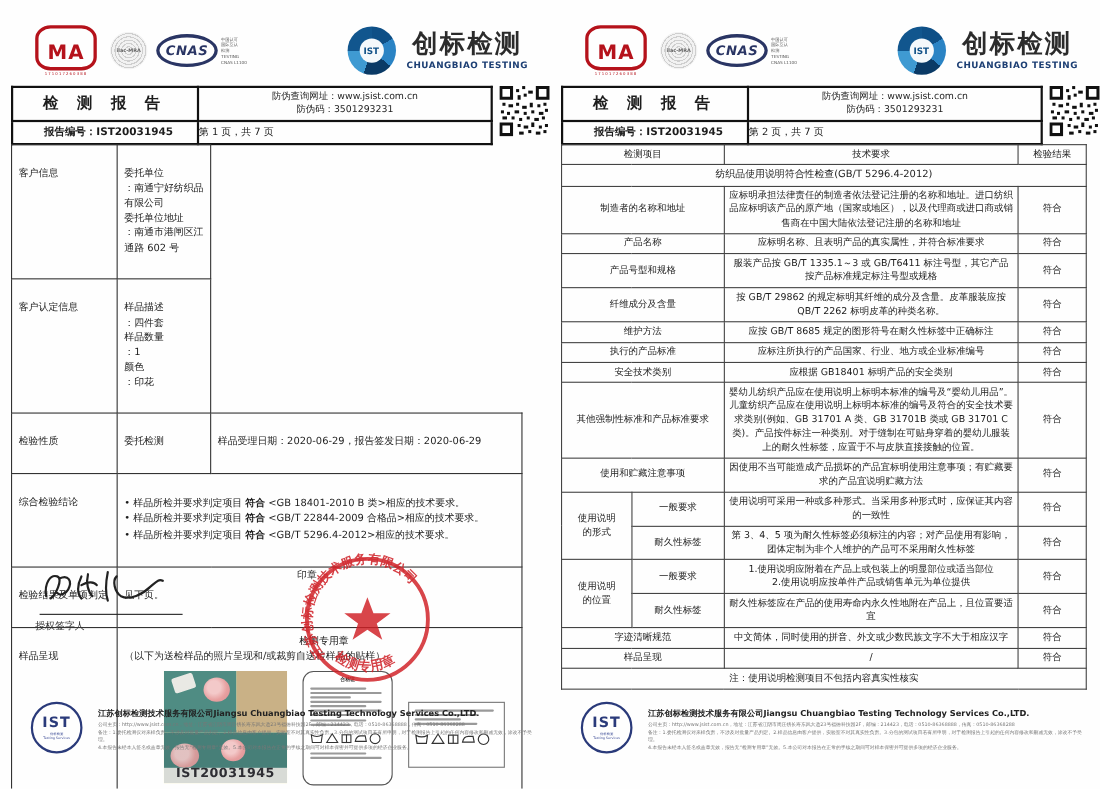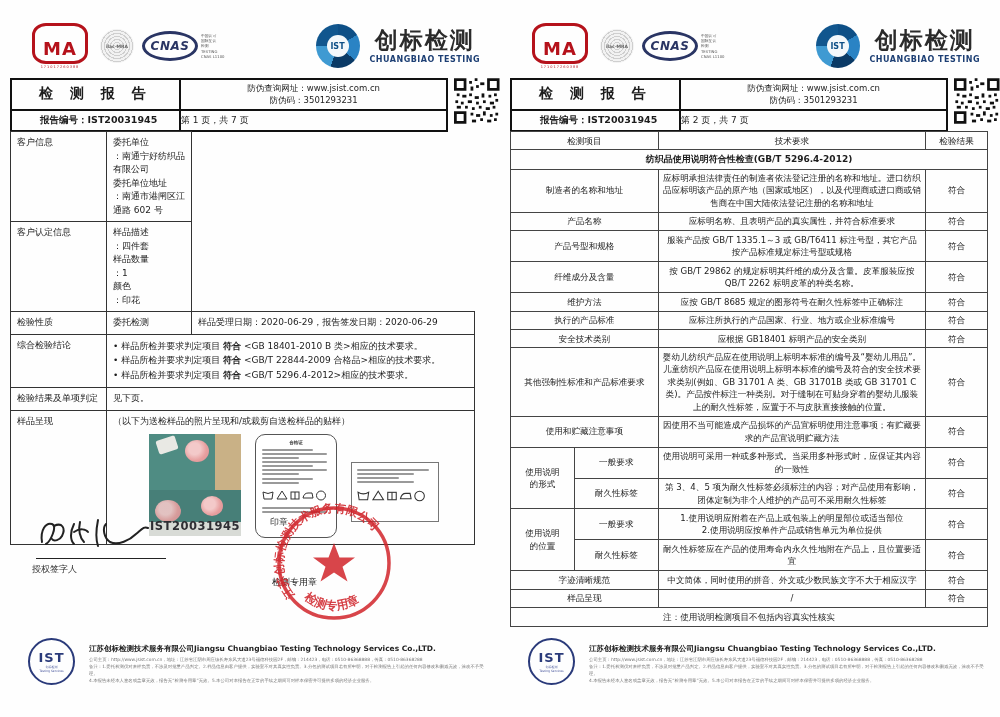--- a/index.html
+++ b/index.html
@@ -30,29 +30,29 @@
   table.head-table { border-collapse:collapse; }
   table.head-table td { border:2px solid #111; }
   .ht-title { width:170px; text-align:center; font-weight:bold; font-size:14px; letter-spacing:6px; padding:4px 0; }
   .ht-anti { width:271px; text-align:center; font-size:8.5px; line-height:1.45; padding:2px 4px; }
   .ht-repno { text-align:left; font-weight:bold; font-size:9.5px; padding:3px 0 3px 28px; }
   .ht-page { text-align:left; font-size:9px; padding:3px 0; }
   .qr { margin-left:6px; width:46px; height:46px; align-self:flex-start; }
 
   
   table.body-table { position:absolute; top:131px; left:10px; width:465px; border-collapse:collapse; font-size:9px; }
-  table.body-table td { border:1.5px solid #333; padding:4px 6px; vertical-align:top; line-height:1.5; }
+  table.body-table td { border:1.5px solid #333; padding:20px 6px; vertical-align:top; line-height:1.5; }
   .lbl { width:96px; }
   .kv-key { display:inline-block; width:72px; }
   .bold { font-weight:bold; }
   .std-line, .concl-line { line-height:1.65; }
 
   
   .sample-area { display:flex; gap:14px; margin:6px 0 2px 36px; align-items:flex-start; }
-  .photo { position:relative; width:92px; height:102px; background:#fef9c3; overflow:hidden; }
+  .photo { position:relative; width:112px; height:102px; background:#fef9c3; overflow:hidden; }
   .ph-block { position:absolute; }
   .photo-code { position:absolute; bottom:1px; left:0; right:0; text-align:center; font-size:11.5px; font-weight:bold; color:#2e2e33; letter-spacing:.5px; }
   .flower { position:absolute; border-radius:50%; background:radial-gradient(circle at 40% 40%, #f3c9c9 0 30%, #e79f9f 60%, #d98f96 100%); }
   .card-big { width:82px; height:104px; border:1.2px solid #555; border-radius:10px; background:#fff; padding:5px 6px; }
   .card-small { width:88px; height:60px; border:1.2px solid #777; background:#fff; padding:4px 5px; margin-top:28px; }
   .tline { height:2px; background:#9a9a9a; margin:2.1px 0; border-radius:1px; }
   .tline.short { width:55%; } .tline.mid { width:75%; } .tline.long { width:95%; }
   .card-title { text-align:center; font-size:4.5px; font-weight:bold; margin-bottom:2px; color:#333; }
   .symbols { margin-top:3px; }
 
@@ -73,21 +73,21 @@
   .f-text { margin-left:14px; padding-top:6px; }
   .f-company { font-size:7.5px; font-weight:bold; color:#222; }
   .f-small { font-size:4.4px; color:#777; line-height:1.6; margin-top:2px; }
 
   
   table.spec { position:absolute; top:131px; left:10px; width:478px; border-collapse:collapse; font-size:8.6px; }
   table.spec td { border:1.2px solid #444; padding:2.5px 4px; vertical-align:middle; line-height:1.45; text-align:center; }
   td.item { width:148px; }
   td.req { width:268px; white-space:pre-line; }
   td.res { width:62px; }
-  td.section { text-align:left; font-weight:bold; font-size:9px; padding:3px 4px;margin-top:24px; }
+  td.section { text-align:left; font-weight:normal; font-size:9px; padding:3px 4px;margin-top:24px; }
   td.ghead { width:64px; } td.gsub { width:84px; }
   td.note { text-align:left; }
 </style>
 </head>
 <body>
 
 <div class="canvas">
 
   <div class="page page1">
 

